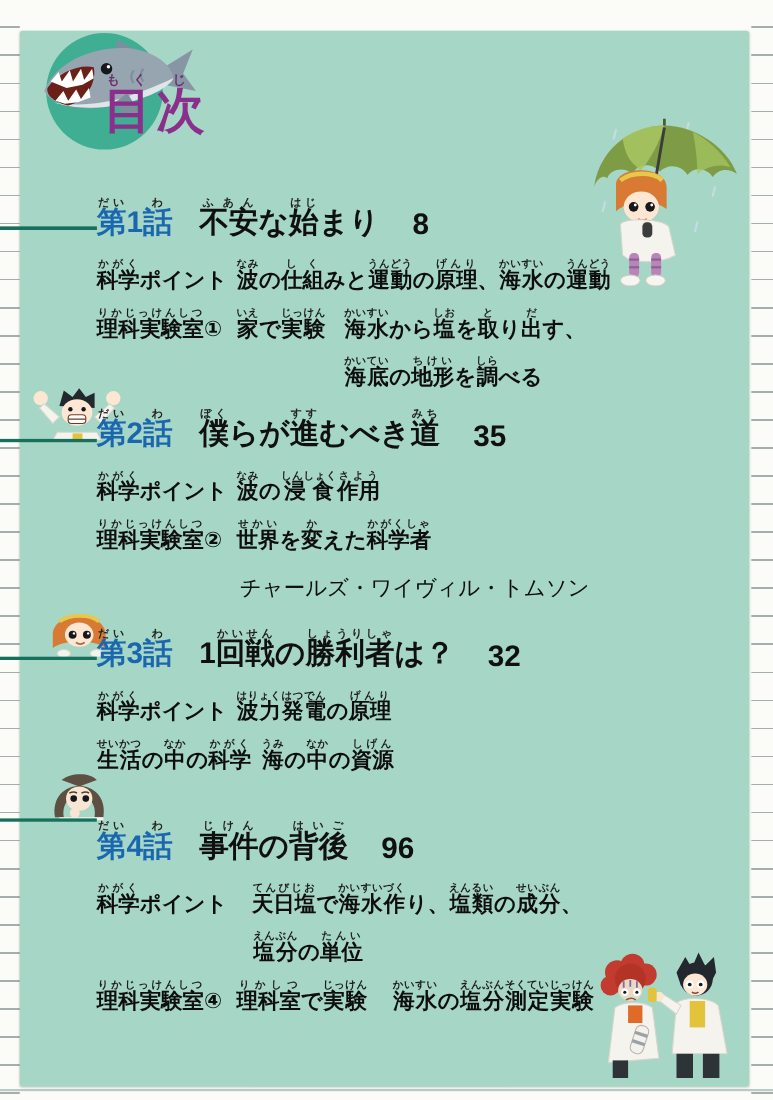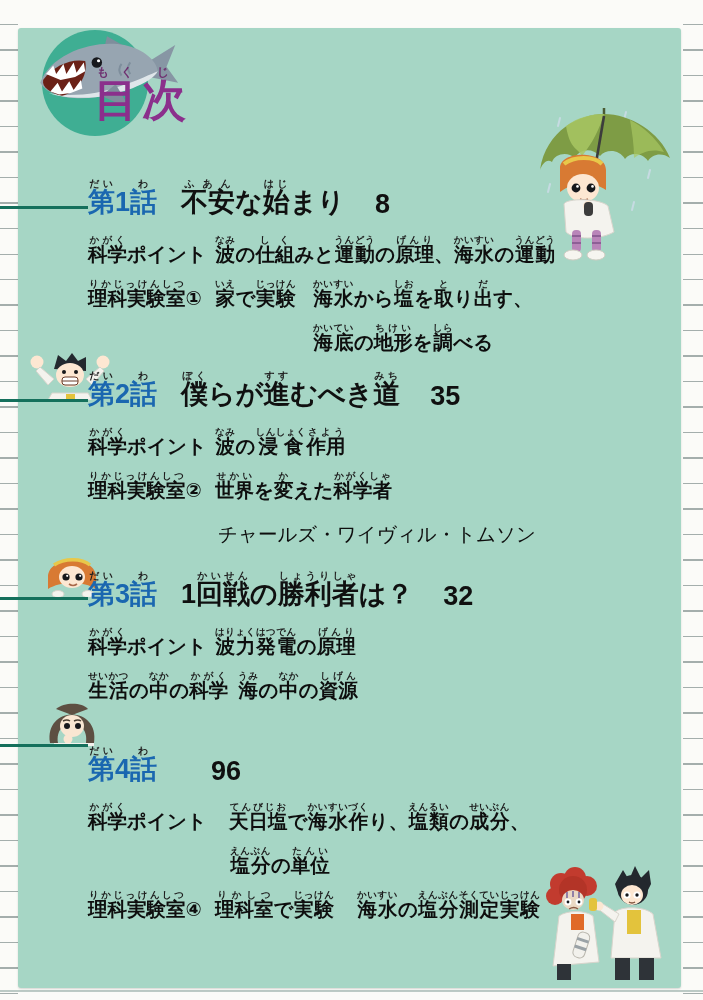--- a/index.html
+++ b/index.html
@@ -283,20 +283,21 @@
         <div class="body-line">
           <div class="cell" style="min-width: 150px;"><ruby>生活<rt>せいかつ</rt></ruby><ruby>の<rt></rt></ruby><ruby>中<rt>なか</rt></ruby><ruby>の<rt></rt></ruby><ruby>科学<rt>かがく</rt></ruby></div>
           <div class="cell"><ruby>海<rt>うみ</rt></ruby><ruby>の<rt></rt></ruby><ruby>中<rt>なか</rt></ruby><ruby>の<rt></rt></ruby><ruby>資源<rt>しげん</rt></ruby></div>
         </div>
       </div>
   </section>
 
   <section class="chapter c4">
     <div class="heading">
       <span class="num"><ruby>第<rt>だい</rt></ruby><ruby>4<rt></rt></ruby><ruby>話<rt>わ</rt></ruby></span>
+      <span class="ctitle"><ruby>事件<rt>じけん</rt></ruby><ruby>の<rt></rt></ruby><ruby>背後<rt>はいご</rt></ruby></span>
       <span class="pg">96</span>
     </div>
     <div class="lines">
         <div class="body-line">
           <div class="cell" style="min-width: 127px;"><ruby>科学<rt>かがく</rt></ruby><ruby>ポイント<rt></rt></ruby></div>
           <div class="cell" style="margin-left: 14px;"><ruby>天日塩<rt>てんびじお</rt></ruby><ruby>で<rt></rt></ruby><ruby>海水作<rt>かいすいづく</rt></ruby><ruby>り、<rt></rt></ruby><ruby>塩類<rt>えんるい</rt></ruby><ruby>の<rt></rt></ruby><ruby>成分<rt>せいぶん</rt></ruby><ruby>、<rt></rt></ruby></div>
         </div>
         <div class="body-line">
           <div class="cell" style="margin-left: 142px;"><ruby>塩分<rt>えんぶん</rt></ruby><ruby>の<rt></rt></ruby><ruby>単位<rt>たんい</rt></ruby></div>
         </div>

